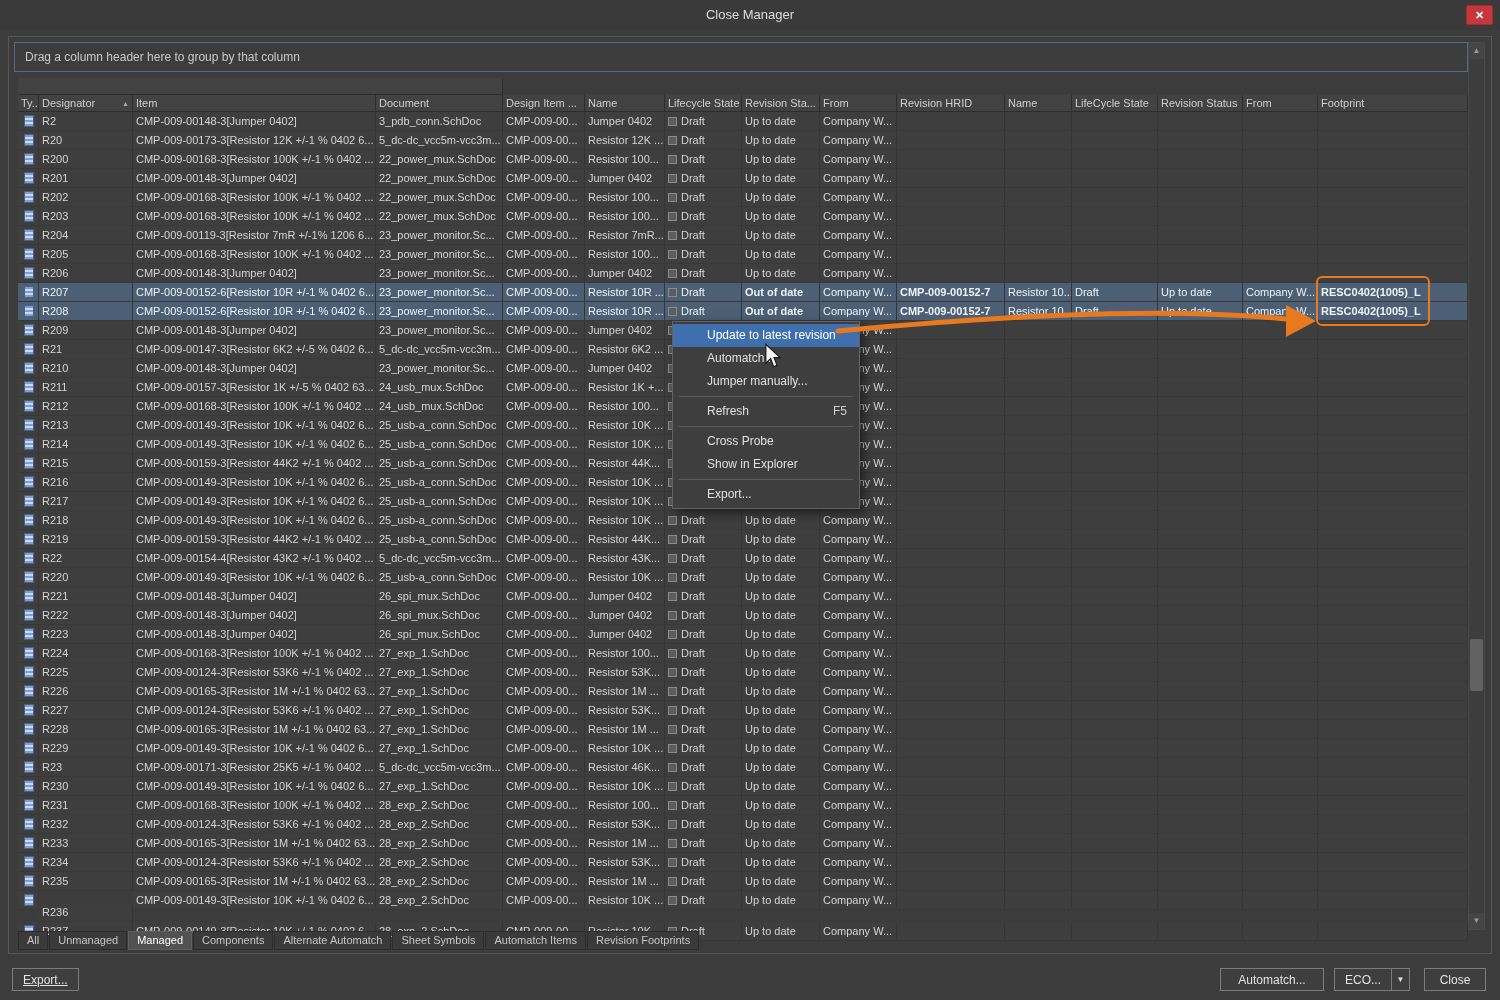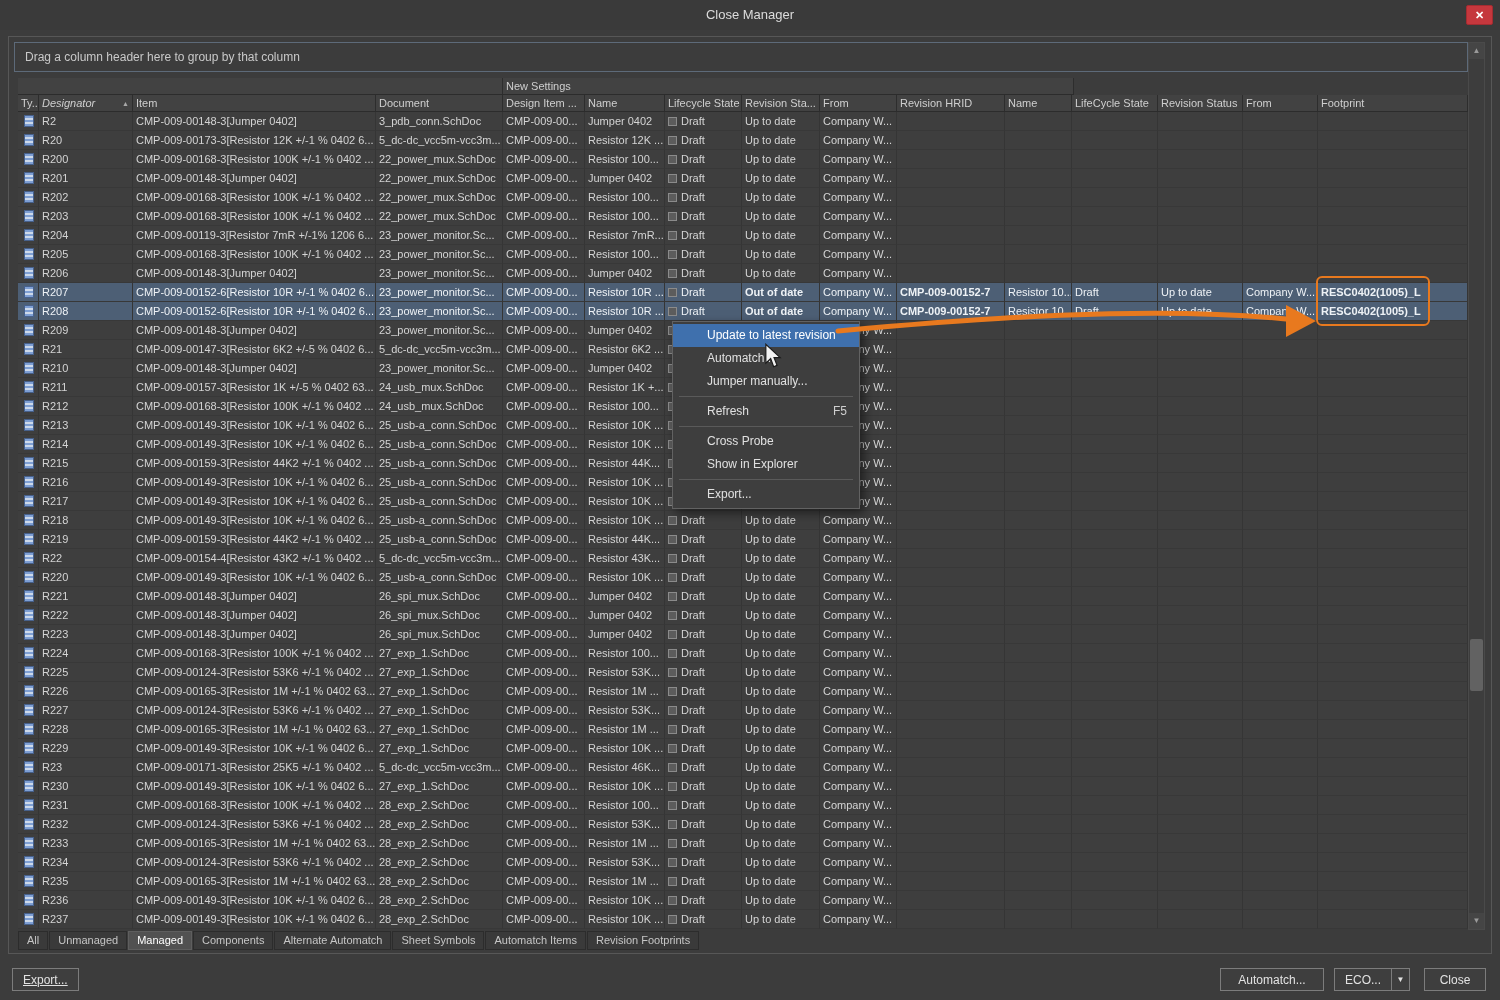--- a/index.html
+++ b/index.html
@@ -72,25 +72,24 @@
   <button class="closebtn">✕</button>
 </div>
 
 <div class="frame"></div>
 
 <div class="groupbar">Drag a column header here to group by that column</div>
 
 <div class="grid" id="grid">
     <div class="grow">
       <div class="c h gh" style="width: 485px;"></div>
-      <div class="c h gh" style="width: 571px;">New Settings</div>
     </div>
     <div class="grow">
       <div class="c h" style="width: 21px;">Ty...</div>
-      <div class="c h" style="width: 94px; font-style: italic;">Designator<span class="sort">▲</span></div>
+      <div class="c h" style="width: 94px;">Designator<span class="sort">▲</span></div>
       <div class="c h" style="width: 243px;">Item</div>
       <div class="c h" style="width: 127px;">Document</div>
       <div class="c h" style="width: 82px;">Design Item ...</div>
       <div class="c h" style="width: 80px;">Name</div>
       <div class="c h" style="width: 77px;">Lifecycle State</div>
       <div class="c h" style="width: 78px;">Revision Sta...</div>
       <div class="c h" style="width: 77px;">From</div>
       <div class="c h" style="width: 108px;">Revision HRID</div>
       <div class="c h" style="width: 67px;">Name</div>
       <div class="c h" style="width: 86px;">LifeCycle State</div>
@@ -790,21 +789,21 @@
       <div class="c" style="width: 77px;">Company W...</div>
       <div class="c" style="width: 108px;"></div>
       <div class="c" style="width: 67px;"></div>
       <div class="c" style="width: 86px;"></div>
       <div class="c" style="width: 85px;"></div>
       <div class="c" style="width: 75px;"></div>
       <div class="c" style="width: 150px;"></div>
     </div>
     <div class="grow row">
       <div class="c" style="width: 21px;"><span class="ticon"></span></div>
-      <div class="c" style="width: 94px;">R236</div>
+      <div class="c" style="width: 94px; margin-top: 12px;">R236</div>
       <div class="c" style="width: 243px;">CMP-009-00149-3[Resistor 10K  +/-1 % 0402 6...</div>
       <div class="c" style="width: 127px;">28_exp_2.SchDoc</div>
       <div class="c" style="width: 82px;">CMP-009-00...</div>
       <div class="c" style="width: 80px;">Resistor 10K ...</div>
       <div class="c" style="width: 77px;"><span class="chk"></span>Draft</div>
       <div class="c" style="width: 78px;">Up to date</div>
       <div class="c" style="width: 77px;">Company W...</div>
       <div class="c" style="width: 108px;"></div>
       <div class="c" style="width: 67px;"></div>
       <div class="c" style="width: 86px;"></div>

